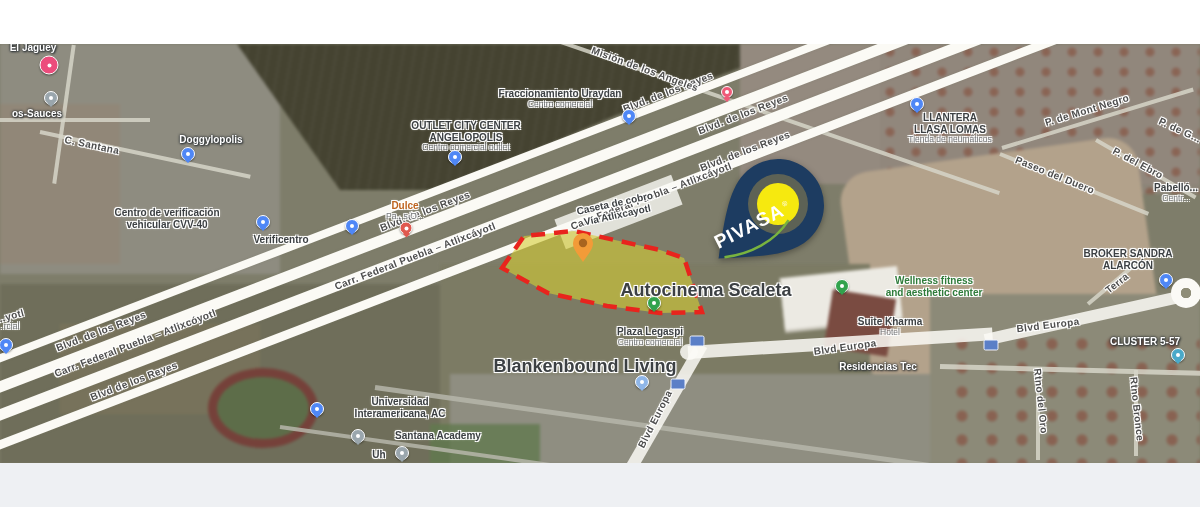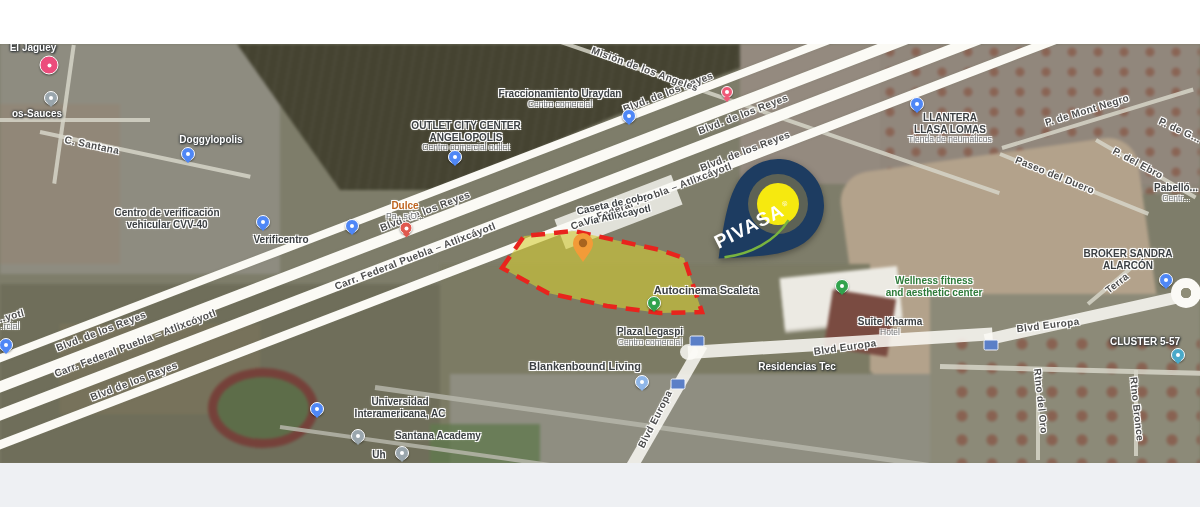--- a/index.html
+++ b/index.html
@@ -23,21 +23,21 @@
   
   .rlabel{position:absolute;color:#4e4e4e;font-weight:bold;font-size:10px;white-space:nowrap;
           letter-spacing:.4px;z-index:5;
           text-shadow:-1px -1px 0 #fff,1px -1px 0 #fff,-1px 1px 0 #fff,1px 1px 0 #fff,0 0 3px #fff;}
   .plabel{position:absolute;z-index:6;text-align:center;white-space:nowrap;color:#3c4043;
           font-size:10px;line-height:1.15;
           text-shadow:-1px -1px 0 #fff,1px -1px 0 #fff,-1px 1px 0 #fff,1px 1px 0 #fff,0 0 3px #fff;}
   .plabel .l{display:block;}
   .plabel .sub{font-size:8.5px;color:#7a7d80;font-weight:normal;}
   .plabel.bold{font-weight:bold;}
-  .plabel.big{font-size:11px;font-weight:bold;}
+  .plabel.big{font-size:18px;font-weight:bold;}
   .plabel.white{color:#fff;font-weight:bold;
           text-shadow:0 0 2px rgba(40,45,50,.95),0 0 3px rgba(40,45,50,.9),1px 1px 2px rgba(40,45,50,.9);}
   .plabel.green{color:#2f7c3b;font-weight:bold;}
   .plabel.orange{color:#bf641e;font-weight:bold;}
   
   .pin{position:absolute;border-radius:50%;border:1.5px solid #fff;z-index:6;
        box-shadow:0 1px 2px rgba(0,0,0,.4);width:12px;height:12px;}
   .pin:after{content:"";position:absolute;left:50%;top:9px;width:5px;height:5px;background:inherit;
        transform:translateX(-50%) rotate(45deg);z-index:-1;}
   .pin.blue{background:#4f87f6;}
@@ -212,21 +212,21 @@
           <span class="l ">Suite Kharma</span>
           <span class="l sub">Hotel</span>
         </div>
         <div class="plabel bold" style="left: 634px; top: 293px; transform: translate(-50%, -50%); padding-left: 32px;">
           <span class="l ">Plaza Legaspi</span>
           <span class="l sub">Centro comercial</span>
         </div>
         <div class="plabel big" style="left: 585px; top: 322px; transform: translate(-50%, -50%); text-align: right;">
           <span class="l ">Blankenbound Living</span>
         </div>
-        <div class="plabel white" style="left: 797px; top: 323px; transform: translate(-50%, -50%);">
+        <div class="plabel white" style="left: 878px; top: 323px; transform: translate(-50%, -50%);">
           <span class="l ">Residencias Tec</span>
         </div>
         <div class="plabel bold" style="left: 400px; top: 363px; transform: translate(-50%, -50%);">
           <span class="l ">Universidad</span>
           <span class="l ">Interamericana, AC</span>
         </div>
         <div class="plabel bold" style="left: 438px; top: 392px; transform: translate(-50%, -50%);">
           <span class="l ">Santana Academy</span>
         </div>
         <div class="plabel white" style="left: 1145px; top: 298px; transform: translate(-50%, -50%);">

